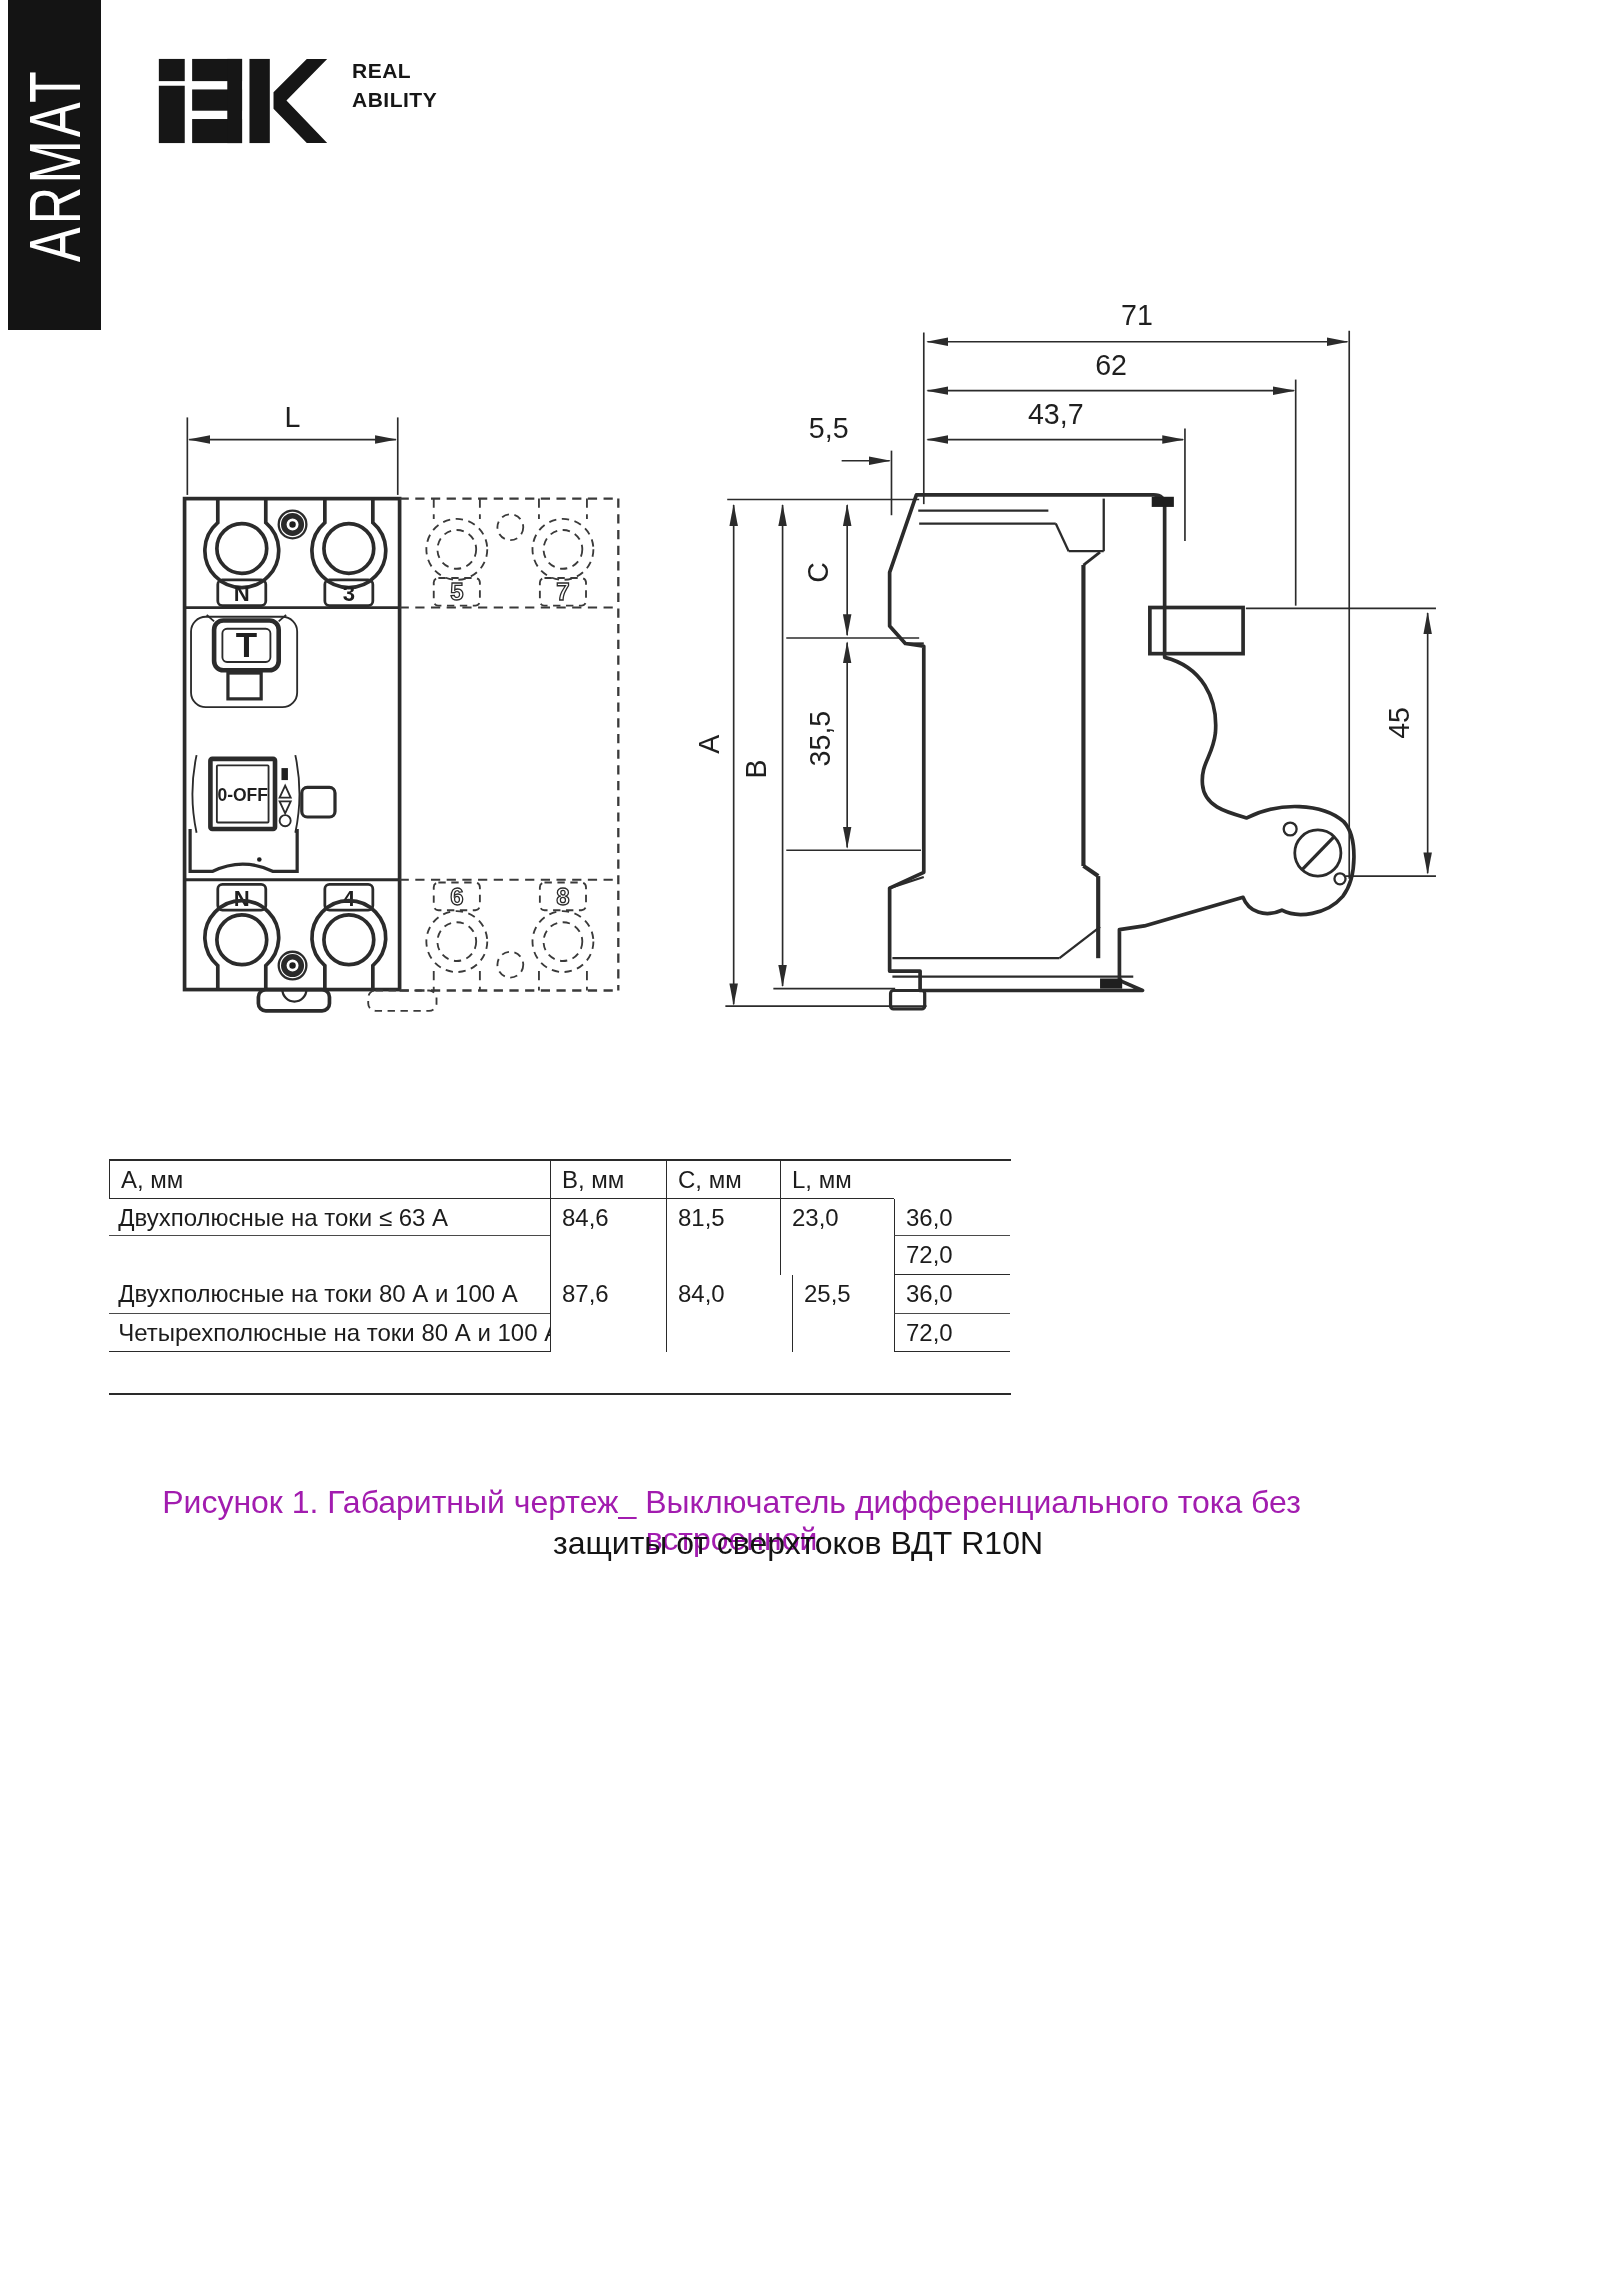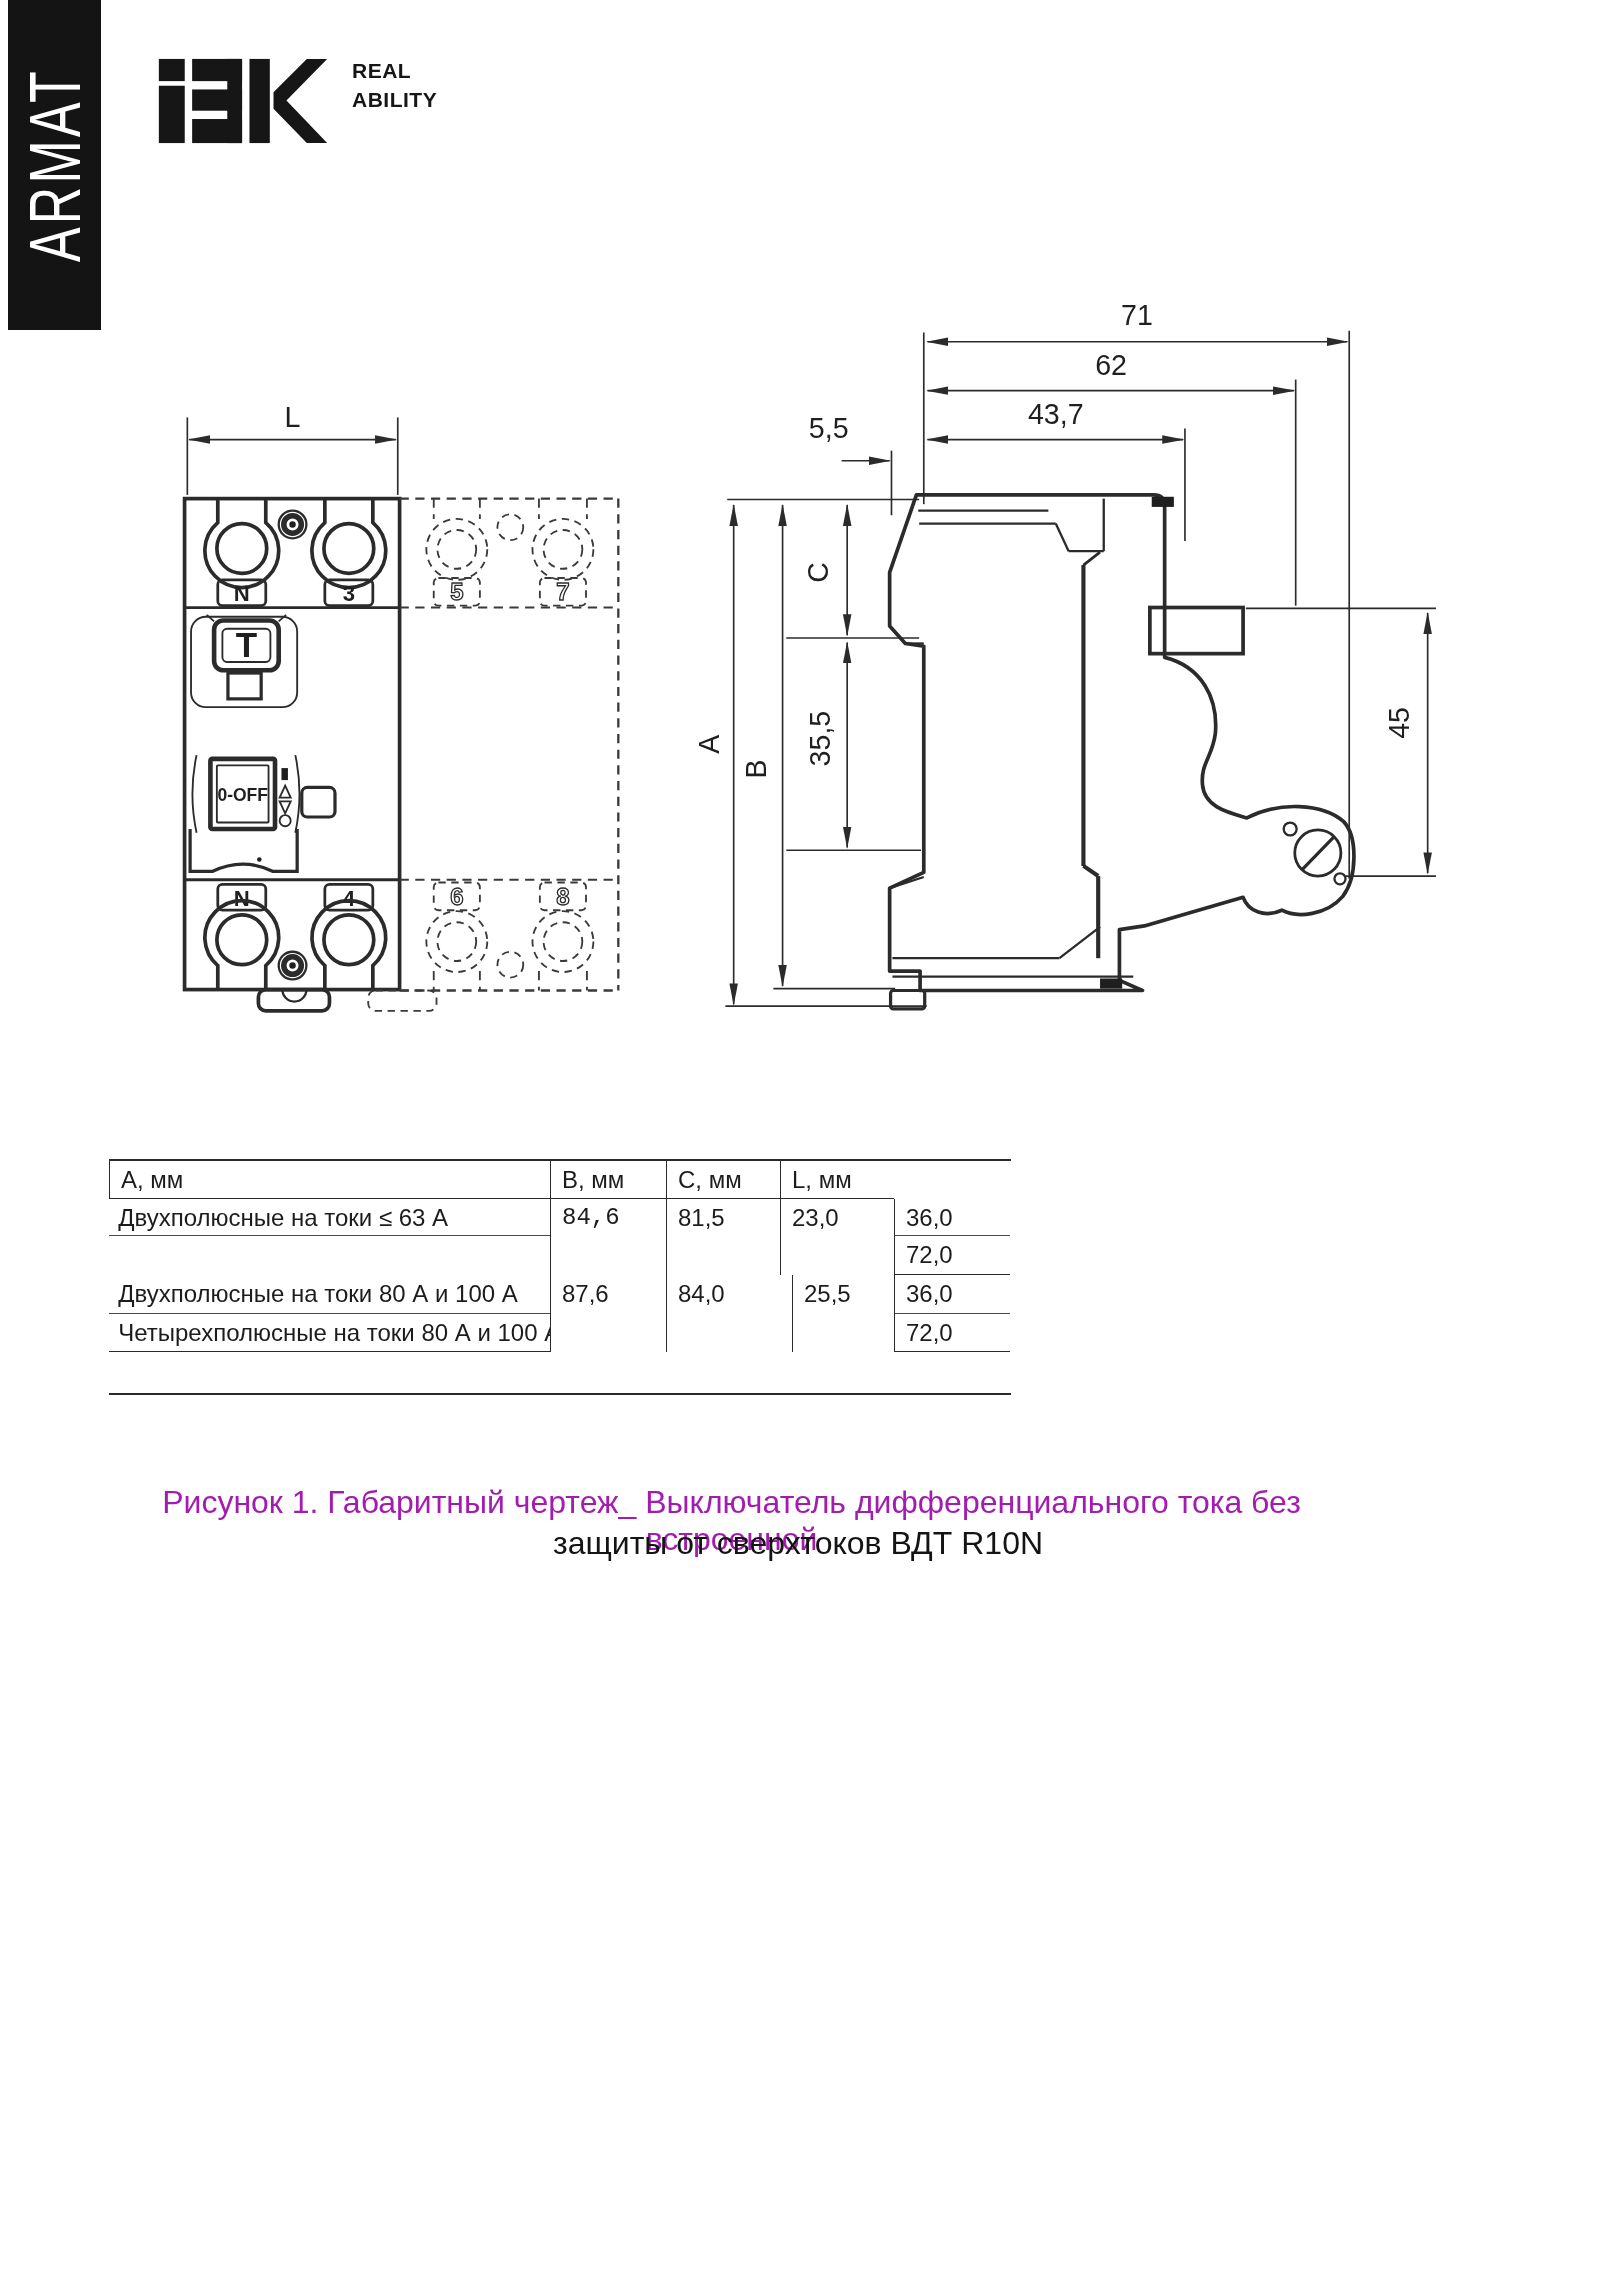--- a/index.html
+++ b/index.html
@@ -275,21 +275,21 @@
   </g>
 </svg>
 
 <div class="dim-table">
   <div class="cell val bb2">А, мм</div>
   <div class="cell val bb2">В, мм</div>
   <div class="cell val bb2">С, мм</div>
   <div class="cell val bb2">L, мм</div>
 
   <div class="cell bb1" style="grid-row:2;grid-column:1;">Двухполюсные на токи ≤ 63 А</div>
-  <div class="cell val" style="grid-row:2 / span 2;grid-column:2;font-family:Liberation Mono, monospace;">84,6</div>
+  <div class="cell val" style="grid-row:2 / span 2;grid-column:2;">84,6</div>
   <div class="cell val" style="grid-row:2 / span 2;grid-column:3;">81,5</div>
   <div class="cell val" style="grid-row:2 / span 2;grid-column:4;">23,0</div>
   <div class="cell val bb1" style="grid-row:2;grid-column:5;">36,0</div>
 
   <div class="cell val bb2" style="grid-row:3;grid-column:5;">72,0</div>
 
   <div class="cell bb1" style="grid-row:4;grid-column:1;">Двухполюсные на токи 80 А и 100 А</div>
   <div class="cell val" style="grid-row:4 / span 2;grid-column:2;">87,6</div>
   <div class="cell val" style="grid-row:4 / span 2;grid-column:3;">84,0</div>
   <div class="cell val" style="grid-row:4 / span 2;grid-column:4;margin-left:12px;">25,5</div>

